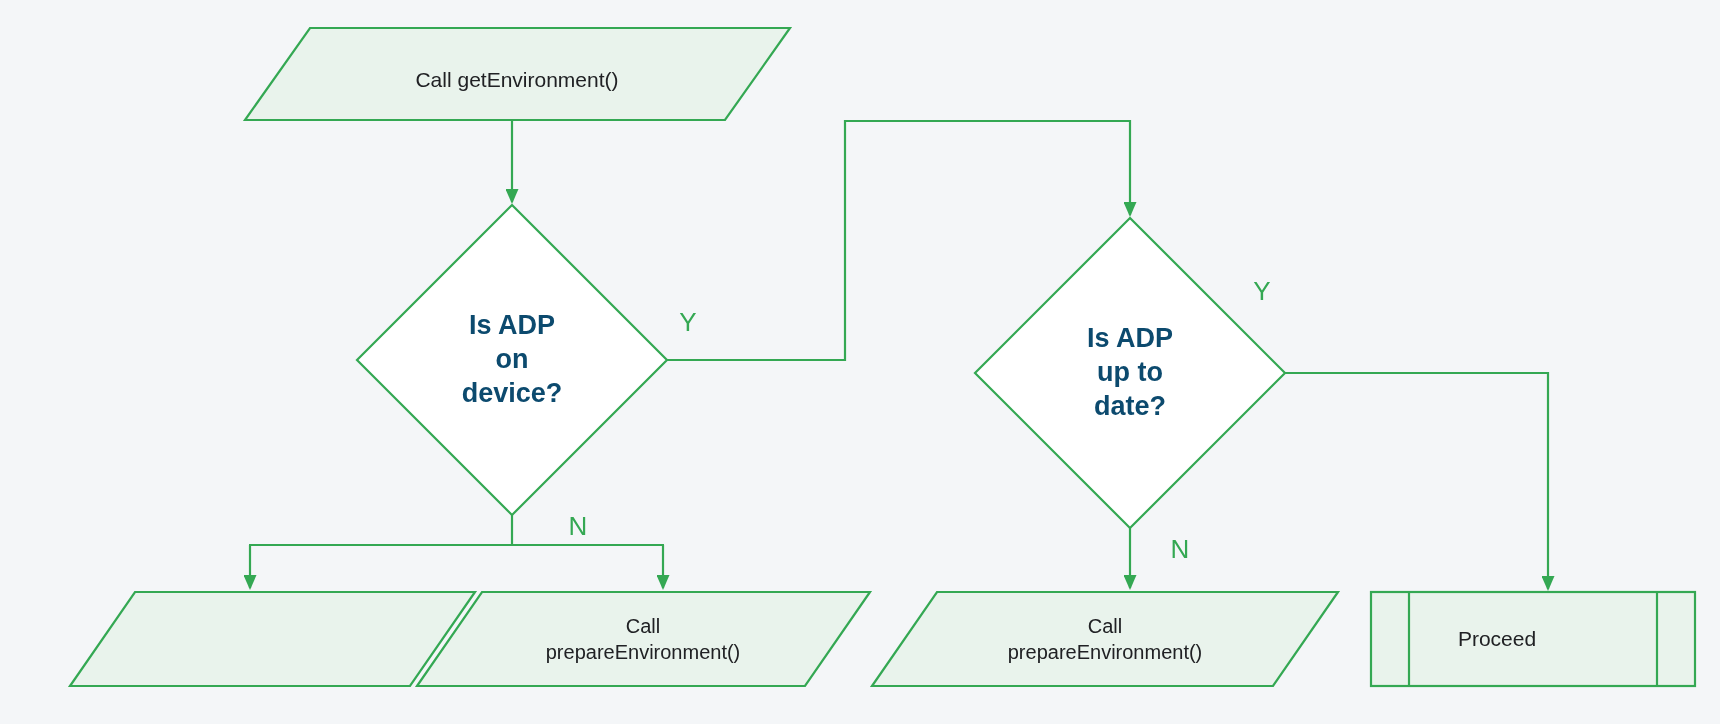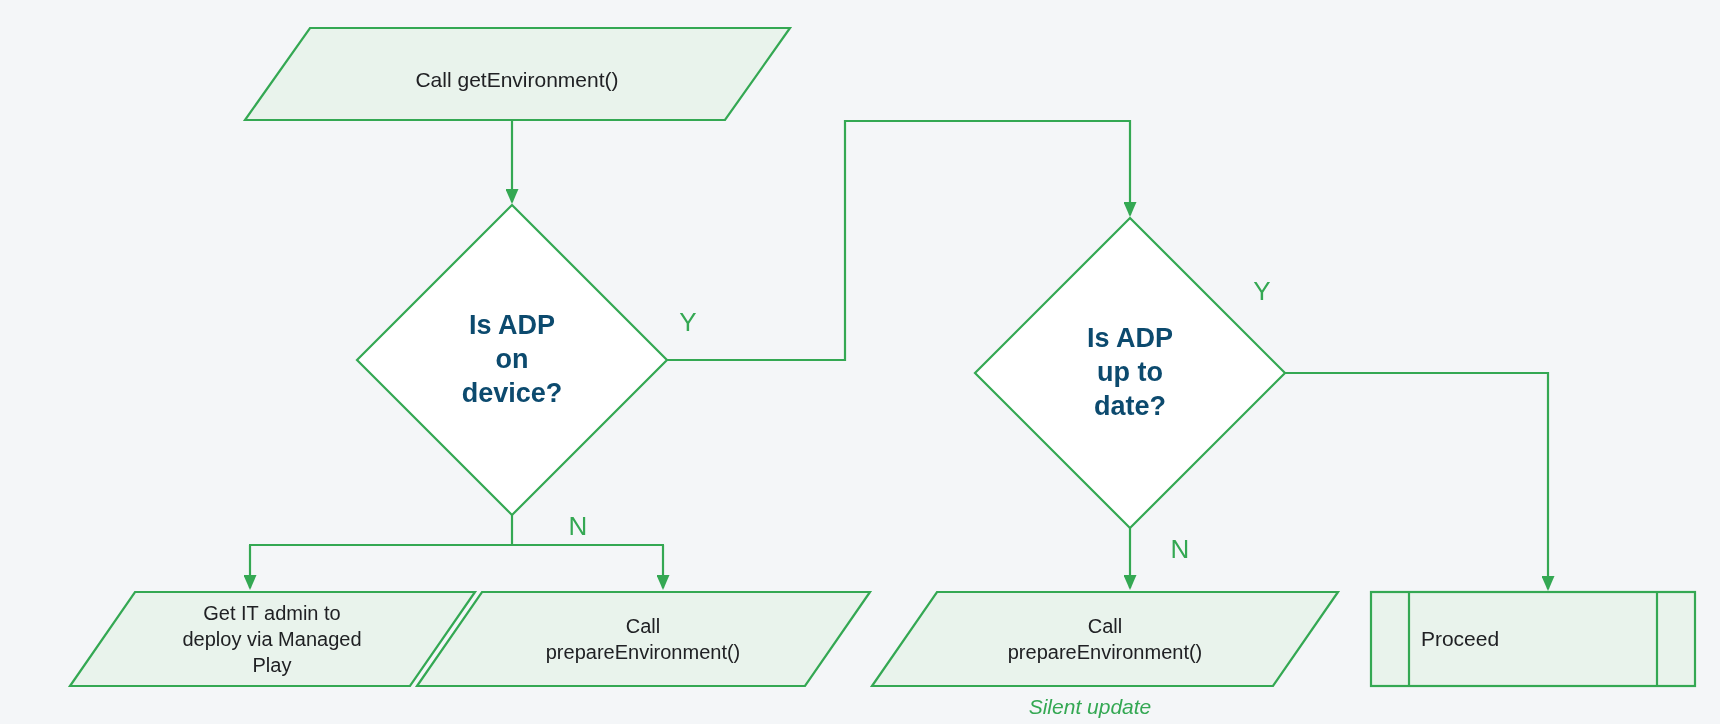--- a/index.html
+++ b/index.html
@@ -106,32 +106,28 @@
   <div class="txt" style="left:292px; top:28px; width:450px; height:104px;text-align:center;">Call getEnvironment()</div>
 
   <div class="txt decision-label" style="left:382px; top:268px; width:260px; height:184px;">Is ADP
 on
 device?</div>
 
   <div class="txt decision-label" style="left:1000px; top:281px; width:260px; height:184px;">Is ADP
 up to
 date?</div>
 
-  <div class="txt small" style="left:107px; top:596px; width:330px; height:86px;">Get IT admin to
-deploy via Managed
-Play</div>
 
   <div class="txt small" style="left:468px; top:596px; width:350px; height:86px;">Call
 prepareEnvironment()</div>
 
   <div class="txt small" style="left:930px; top:596px; width:350px; height:86px;">Call
 prepareEnvironment()</div>
 
-  <div class="txt" style="left:1336px; top:592px; width:248px; height:94px;">Proceed</div>
+  <div class="txt" style="left:1373px; top:592px; width:248px; height:94px;">Proceed</div>
 
   <div class="edge-label" style="left:688px; top:322px;">Y</div>
   <div class="edge-label" style="left:1262px; top:291px;">Y</div>
   <div class="edge-label" style="left:578px; top:526px;">N</div>
   <div class="edge-label" style="left:1180px; top:549px;">N</div>
 
-  <div class="caption" style="left:935px; top:692px; width:310px; height:30px;">Silent update</div>
 
 </div>
 
 </body></html>

